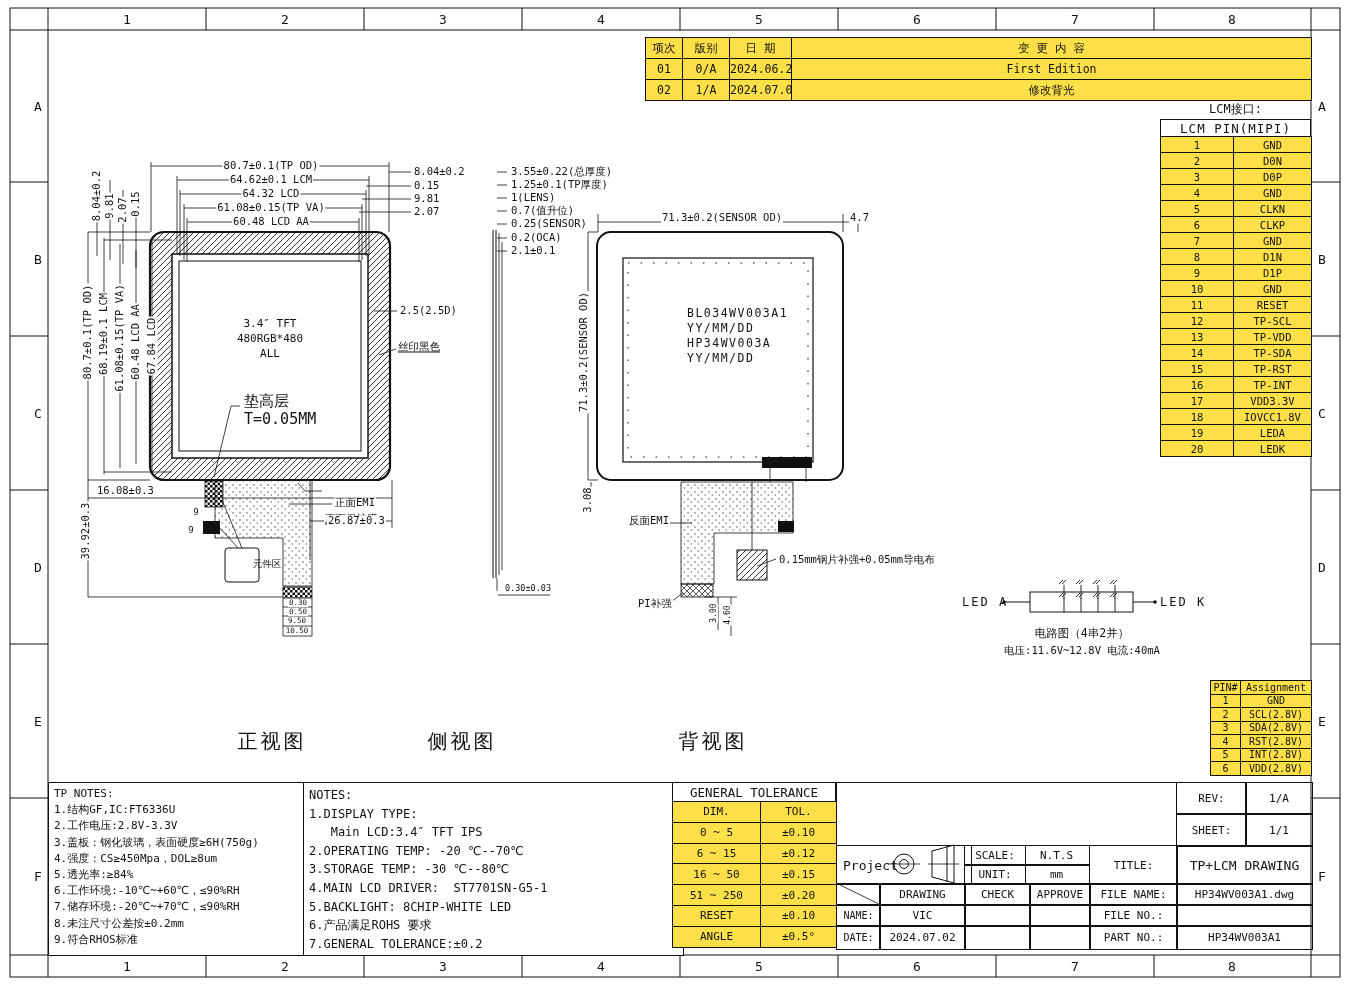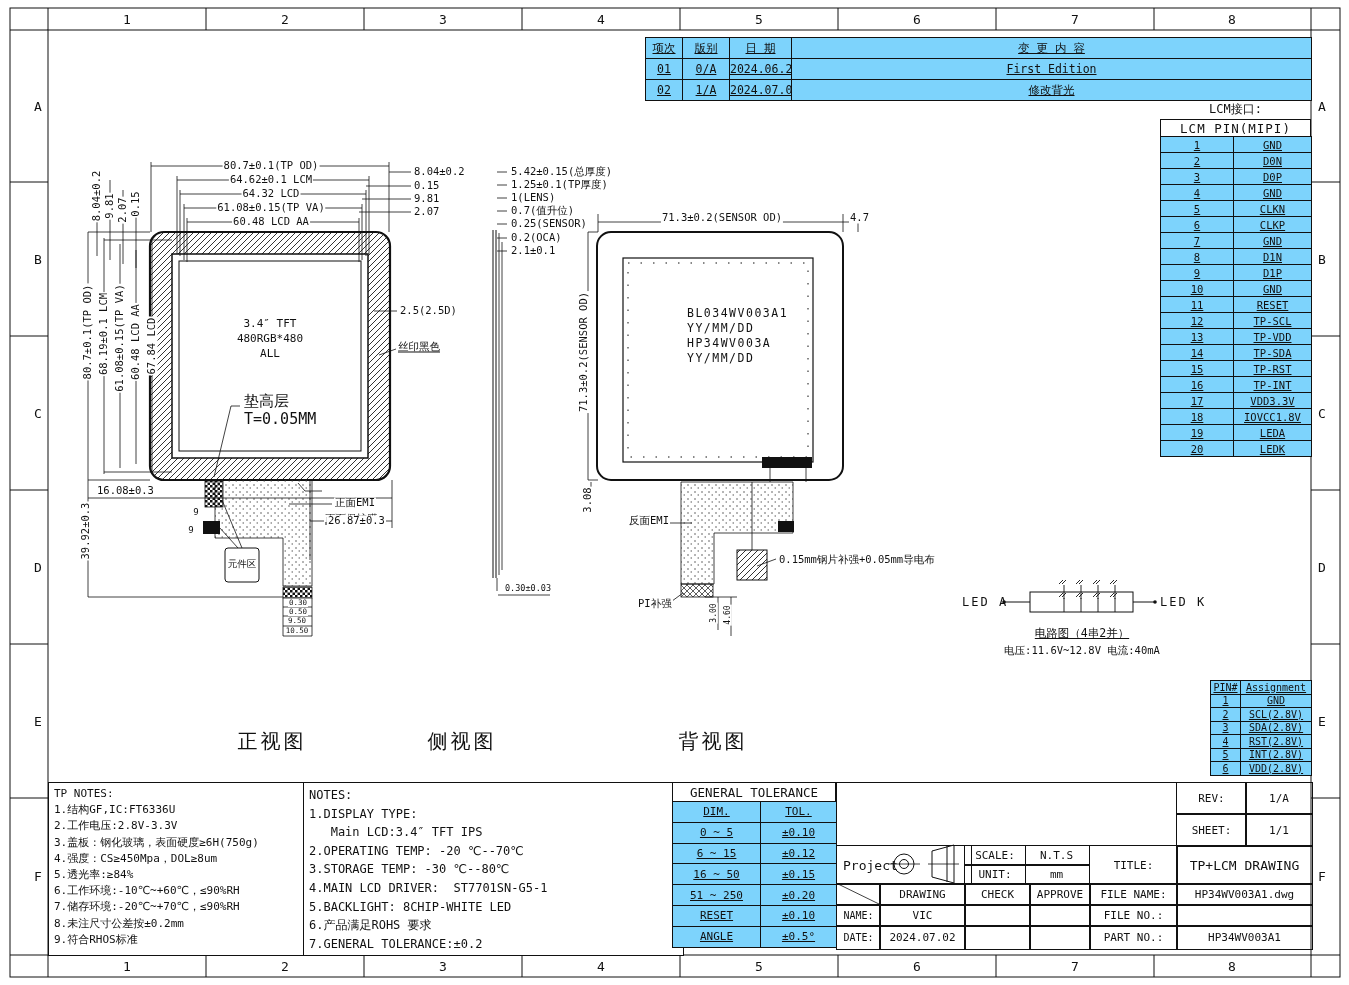--- a/index.html
+++ b/index.html
@@ -7,21 +7,21 @@
     font-family:"DejaVu Sans Mono","DejaVu Sans","Liberation Sans",sans-serif;color:#111;overflow:hidden;}
   svg.overlay{position:absolute;left:0;top:0;z-index:1;}
   .s1{stroke:#111;stroke-width:1;fill:none}
   .sthin{stroke:#111;stroke-width:.8;fill:none}
   .lblzone{position:absolute;left:0;top:0;width:100%;height:100%;z-index:3;pointer-events:none;}
   .dim{position:absolute;transform:translate(-50%,-50%);background:#fff;font-size:10.5px;line-height:1.05;white-space:nowrap;padding:0 1px;}
   .dim.left{transform:translate(0,-50%);}
   .dim.rot{transform:translate(-50%,-50%) rotate(-90deg);background:#fff;}
   .dim.ul{text-decoration:underline;}
   .grid{position:absolute;transform:translate(-50%,-50%);font-size:13px;}
-  .ptable{border-collapse:collapse;table-layout:fixed;position:absolute;z-index:2;background:#7dd3fc;text-decoration:underline;}
+  .ptable{border-collapse:collapse;table-layout:fixed;position:absolute;z-index:2;background:#fde047;}
   .ptable td{border:1px solid #111;text-align:center;padding:0;white-space:nowrap;overflow:hidden;font-size:11.5px;}
   #revtable td{height:20px;font-size:11.5px;}
   #lcmtable td{height:15px;font-size:10.5px;}
   #pintable td{height:12.5px;font-size:10px;}
   #toltable td{height:19.8px;font-size:11px;}
   .boxtitle{position:absolute;z-index:2;border:1px solid #111;background:#fff;display:flex;align-items:center;justify-content:center;font-size:12px;white-space:nowrap;}
   .notesbox{position:absolute;z-index:2;border:1px solid #111;background:#fff;padding:3px 5px;font-size:11px;line-height:16.2px;white-space:nowrap;overflow:hidden;}
   #notesbox{font-size:12px;line-height:18.6px;}
   .note-line{white-space:pre;}
   .cell{position:absolute;z-index:2;border:1px solid #111;display:flex;align-items:center;justify-content:center;font-size:11px;white-space:nowrap;overflow:hidden;background:transparent;}
@@ -303,25 +303,25 @@
       <div class="note-line">3.4″ TFT</div>
       <div class="note-line">480RGB*480</div>
       <div class="note-line">ALL</div>
     </div>
   <div class="freetext" style="left:687px;top:306px;font-size:11.5px;line-height:15px;letter-spacing:1.5px;z-index:2;">
       <div class="note-line">BL034WV003A1</div>
       <div class="note-line">YY/MM/DD</div>
       <div class="note-line">HP34WV003A</div>
       <div class="note-line">YY/MM/DD</div>
     </div>
-  <div class="freetext ctext" style="left:225px;top:558px;width:34px;font-size:9.5px;z-index:2;">元件区</div>
+  <div class="freetext ctext" style="left:225px;top:558px;width:34px;font-size:9.5px;z-index:2;padding-left:25px;">元件区</div>
 
   <div class="freetext" style="left:962px;top:595px;font-size:12px;letter-spacing:2px;z-index:2;">LED A</div>
   <div class="freetext" style="left:1160px;top:595px;font-size:12px;letter-spacing:2px;z-index:2;">LED K</div>
-  <div class="freetext ctext" style="left:997px;top:626px;width:170px;font-size:11.5px;z-index:2;text-decoration:underline;">电路图（4串2并）</div>
+  <div class="freetext ctext" style="left:997px;top:626px;width:170px;font-size:11.5px;z-index:2;">电路图（4串2并）</div>
   <div class="freetext ctext" style="left:972px;top:644px;width:220px;font-size:10.5px;z-index:2;">电压:11.6V~12.8V  电流:40mA</div>
 
   <div class="notesbox" style="left:48px;top:782px;width:255px;height:166px;">
     <div>TP NOTES:</div>
     <div>
         <div class="note-line">1.结构GF,IC:FT6336U</div>
         <div class="note-line">2.工作电压:2.8V-3.3V</div>
         <div class="note-line">3.盖板：钢化玻璃，表面硬度≥6H(750g)</div>
         <div class="note-line">4.强度：CS≥450Mpa，DOL≥8um</div>
         <div class="note-line">5.透光率:≥84%</div>
@@ -445,21 +445,21 @@
       <span class="dim rot" style="left: 86px; top: 531px;">39.92±0.3</span>
       <span class="dim left ul" style="left: 324px; top: 489px; margin-top: 30px;">正面保护膜</span>
       <span class="dim left" style="left: 334px; top: 503px;">正面EMI</span>
       <span class="dim left" style="left: 327px; top: 521px;">26.87±0.3</span>
       <span class="dim" style="left: 196px; top: 513px; font-size: 9px;">9</span>
       <span class="dim" style="left: 191px; top: 531px; font-size: 9px;">9</span>
       <span class="dim" style="left: 298px; top: 603px; font-size: 7.5px;">0.30</span>
       <span class="dim" style="left: 298px; top: 612px; font-size: 7.5px;">0.50</span>
       <span class="dim" style="left: 297px; top: 621px; font-size: 7.5px;">9.50</span>
       <span class="dim" style="left: 297px; top: 631px; font-size: 7.5px;">10.50</span>
-      <span class="dim left" style="left: 510px; top: 172px;">5.42±0.15(总厚度)</span>
+      <span class="dim left" style="left: 510px; top: 172px;">3.55±0.22(总厚度)</span>
       <span class="dim left" style="left: 510px; top: 185px;">1.25±0.1(TP厚度)</span>
       <span class="dim left" style="left: 510px; top: 198px;">1(LENS)</span>
       <span class="dim left" style="left: 510px; top: 211px;">0.7(值升位)</span>
       <span class="dim left" style="left: 510px; top: 224px;">0.25(SENSOR)</span>
       <span class="dim left" style="left: 510px; top: 238px;">0.2(OCA)</span>
       <span class="dim left" style="left: 510px; top: 251px;">2.1±0.1</span>
       <span class="dim left" style="left: 504px; top: 588px; font-size: 8.5px;">0.30±0.03</span>
       <span class="dim" style="left: 722px; top: 218px;">71.3±0.2(SENSOR OD)</span>
       <span class="dim left" style="left: 849px; top: 218px;">4.7</span>
       <span class="dim rot" style="left: 584px; top: 352px;">71.3±0.2(SENSOR OD)</span>

